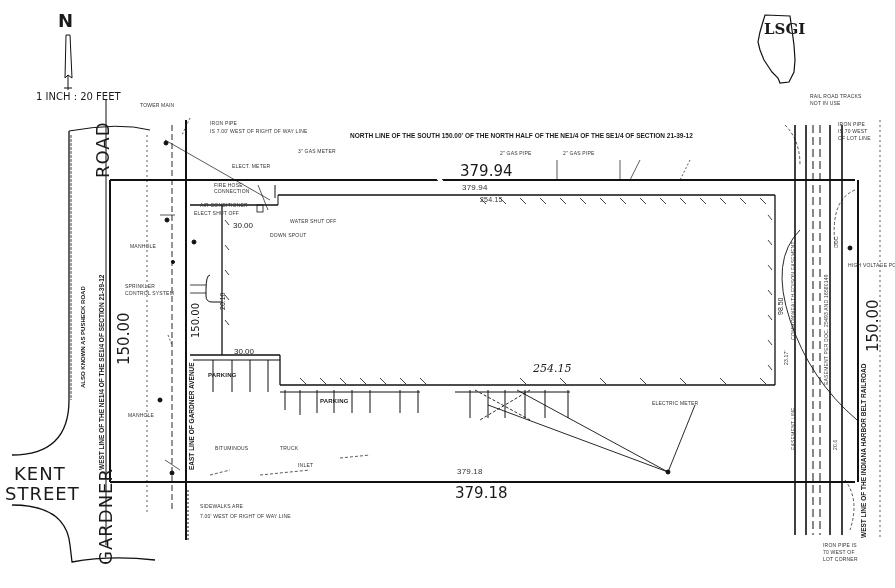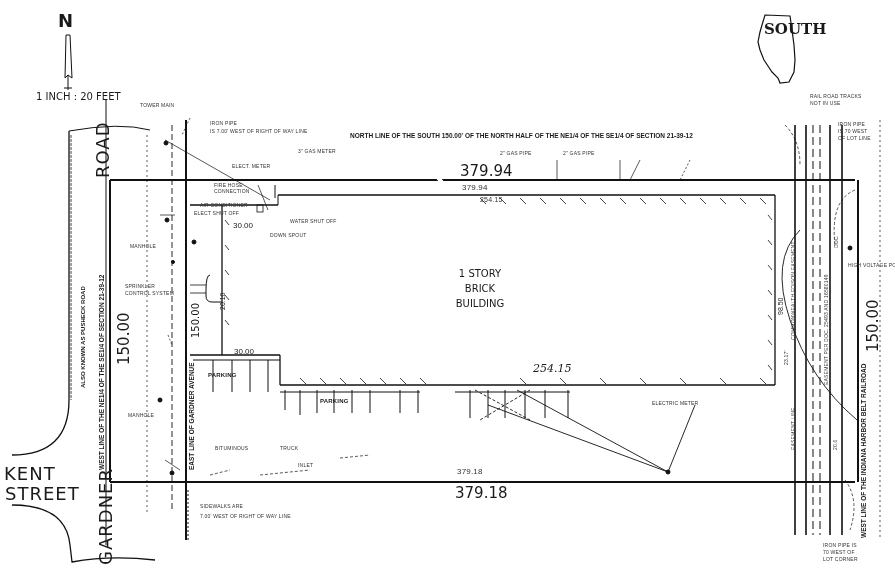--- a/index.html
+++ b/index.html
@@ -188,25 +188,25 @@
       <circle cx="172" cy="473" r="2" fill="#111"></circle>
       <rect x="257" y="205" width="6" height="7" stroke-width="0.8"></rect>
 
       <circle cx="850" cy="248" r="2" fill="#111"></circle>
     </g>
   </svg>
 
   
   <div class="lbl" style="left:58px;top:10px;font-size:18px;font-weight:bold;font-family:'DejaVu Sans',sans-serif;">N</div>
   <div class="lbl" style="left:36px;top:91px;font-size:10px;font-family:'DejaVu Sans',sans-serif;">1 INCH : 20 FEET</div>
-  <div class="lbl" style="left:764px;top:20px;font-size:15px;font-weight:bold;font-family:'DejaVu Serif',serif;">SOUTH</div>
+  <div class="lbl" style="left:764px;top:20px;font-size:15px;font-weight:bold;font-family:'DejaVu Serif',serif;">LSGI</div>
 
   <div class="lbl street vert" style="left:92px;top:178px;">ROAD</div>
   <div class="lbl street vert" style="left:95px;top:565px;">GARDNER</div>
-  <div class="lbl street" style="left:4px;top:463px;">KENT</div>
+  <div class="lbl street" style="left:14px;top:463px;">KENT</div>
   <div class="lbl street" style="left:5px;top:483px;">STREET</div>
   <div class="lbl cond vert" style="left:80px;top:388px;font-size:6px;">ALSO KNOWN AS PUSHECK ROAD</div>
 
   <div class="lbl cond" style="left:350px;top:132px;font-size:6.5px;">NORTH LINE OF THE SOUTH 150.00' OF THE NORTH HALF OF THE NE1/4 OF THE SE1/4 OF SECTION 21-39-12</div>
   <div class="lbl cond vert" style="left:98px;top:470px;font-size:6.5px;">WEST LINE OF THE NE1/4 OF THE SE1/4 OF SECTION 21-39-12</div>
   <div class="lbl cond vert" style="left:188px;top:470px;font-size:6.5px;">EAST LINE OF GARDNER AVENUE</div>
   <div class="lbl cond vert" style="left:860px;top:538px;font-size:6.5px;">WEST LINE OF THE INDIANA HARBOR BELT RAILROAD</div>
 
   <div class="lbl dimbig" style="left:460px;top:162px;">379.94</div>
   <div class="lbl tiny" style="left:462px;top:183px;font-size:8px;">379.94</div>
@@ -215,25 +215,20 @@
   <div class="lbl tiny" style="left:457px;top:467px;font-size:8px;">379.18</div>
   <div class="lbl" style="left:533px;top:362px;font-size:11px;font-style:italic;font-family:'DejaVu Serif',serif;">254.15</div>
   <div class="lbl dimbig vert" style="left:115px;top:365px;">150.00</div>
   <div class="lbl vert" style="left:190px;top:338px;font-size:10px;font-family:'DejaVu Sans',sans-serif;">150.00</div>
   <div class="lbl dimbig vert" style="left:864px;top:352px;">150.00</div>
   <div class="lbl vert" style="left:777px;top:315px;font-size:7px;">98.50</div>
   <div class="lbl" style="left:233px;top:221px;font-size:8px;">30.00</div>
   <div class="lbl" style="left:234px;top:347px;font-size:8px;">30.00</div>
   <div class="lbl vert" style="left:219px;top:310px;font-size:7px;">20.10</div>
 
-  <div class="lbl bldg" style="left:440px;top:266px;width:80px;">
-    <div>1   STORY</div>
-    <div>BRICK</div>
-    <div>BUILDING</div>
-  </div>
 
   
   <div class="lbl tiny" style="left:210px;top:120px;">IRON PIPE</div>
   <div class="lbl tiny" style="left:210px;top:128px;">IS 7.00' WEST OF RIGHT OF WAY LINE</div>
   <div class="lbl tiny" style="left:140px;top:102px;">TOWER MAIN</div>
   <div class="lbl tiny" style="left:232px;top:163px;">ELECT. METER</div>
   <div class="lbl tiny" style="left:214px;top:182px;">FIRE HOSE</div>
   <div class="lbl tiny" style="left:214px;top:188px;">CONNECTION</div>
   <div class="lbl tiny" style="left:200px;top:202px;">AIR CONDITIONER</div>
   <div class="lbl tiny" style="left:194px;top:210px;">ELECT SHUT OFF</div>

